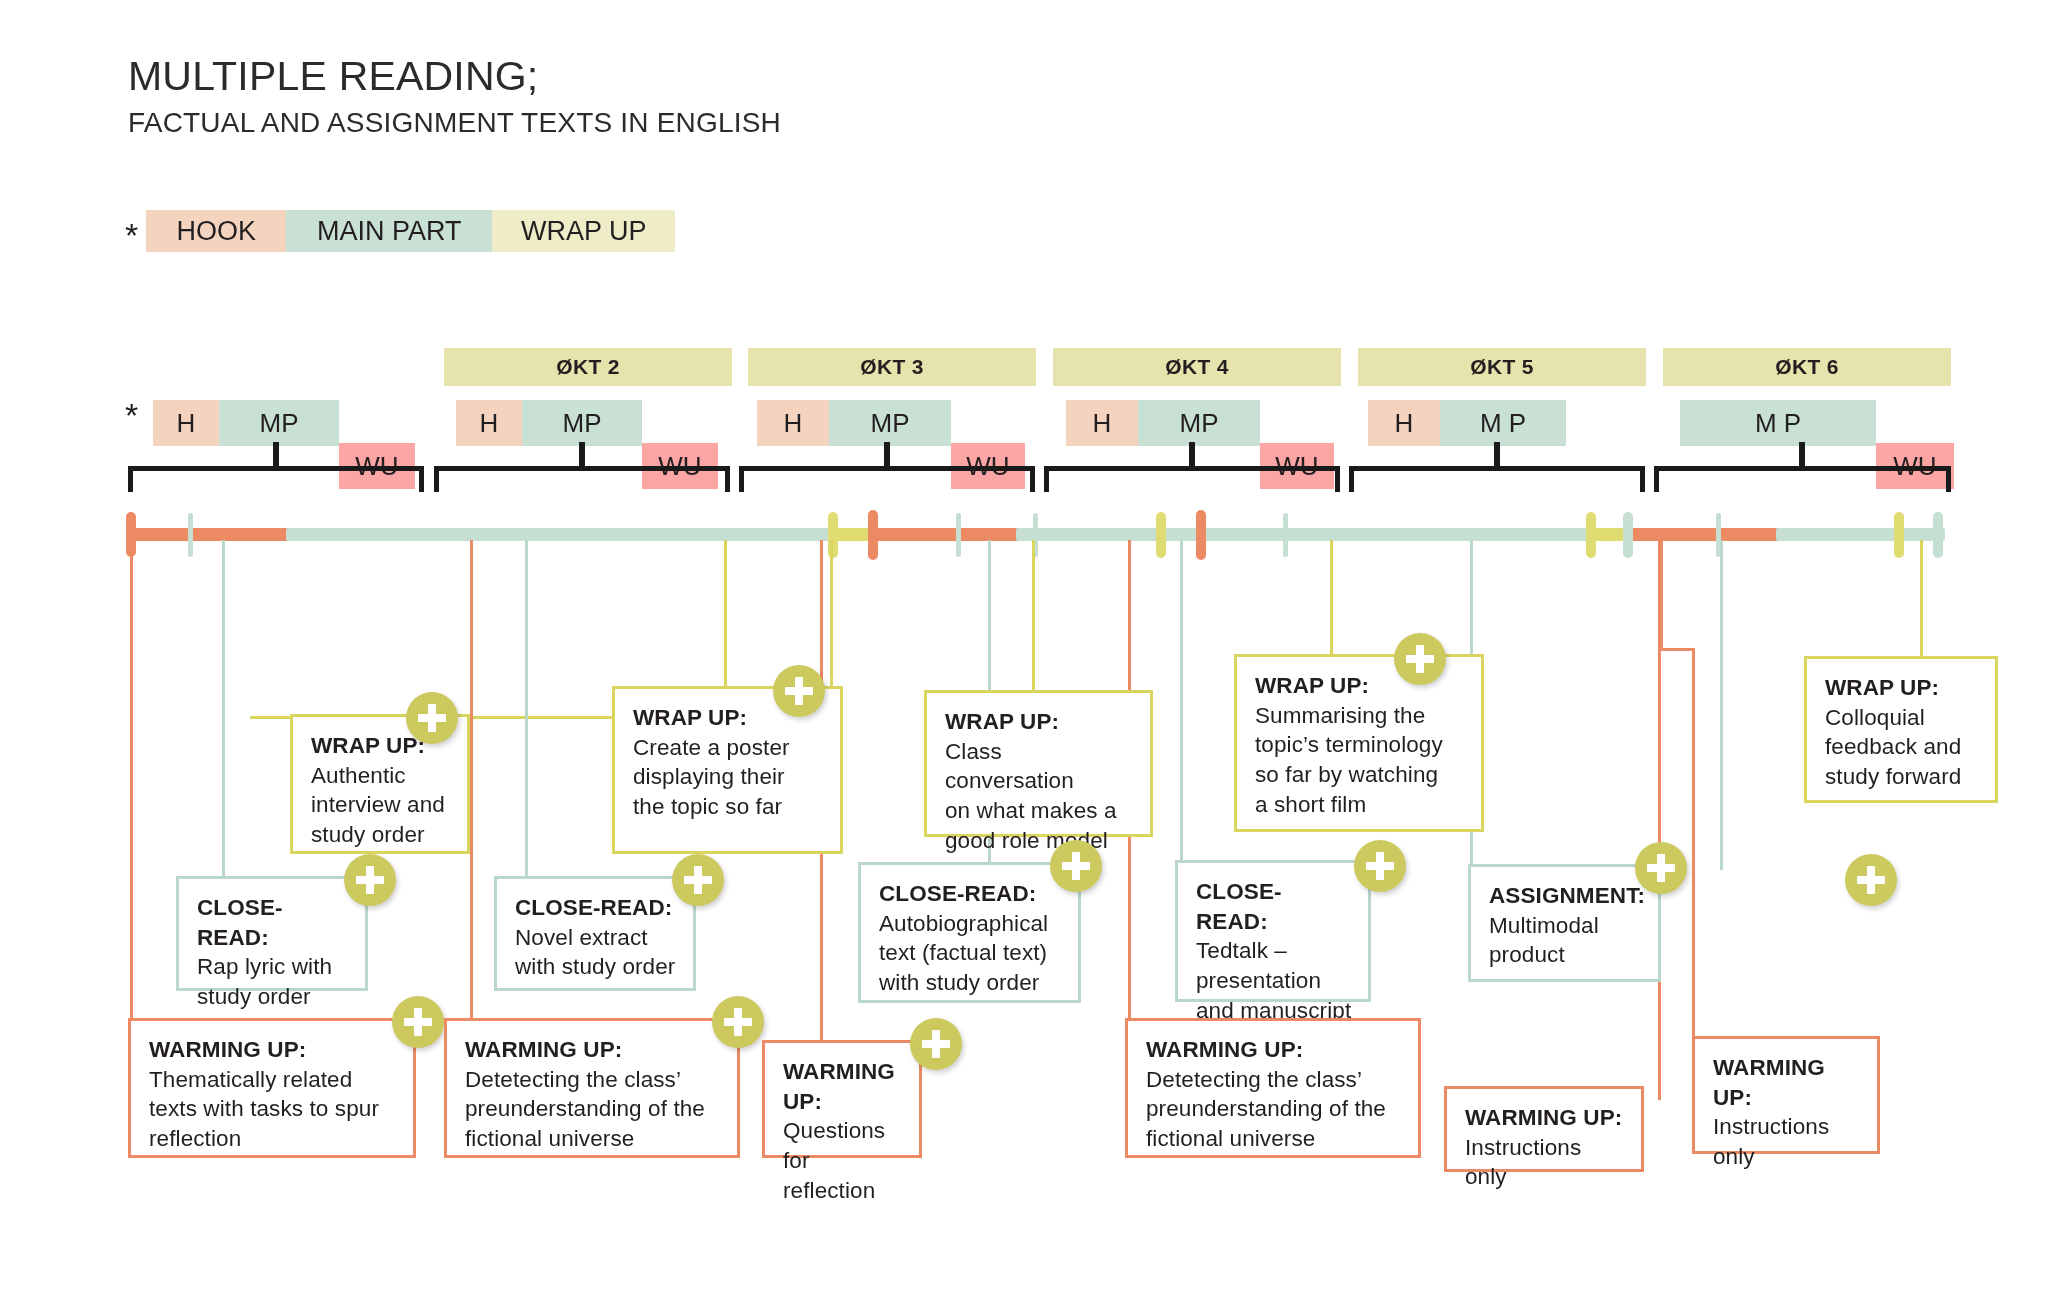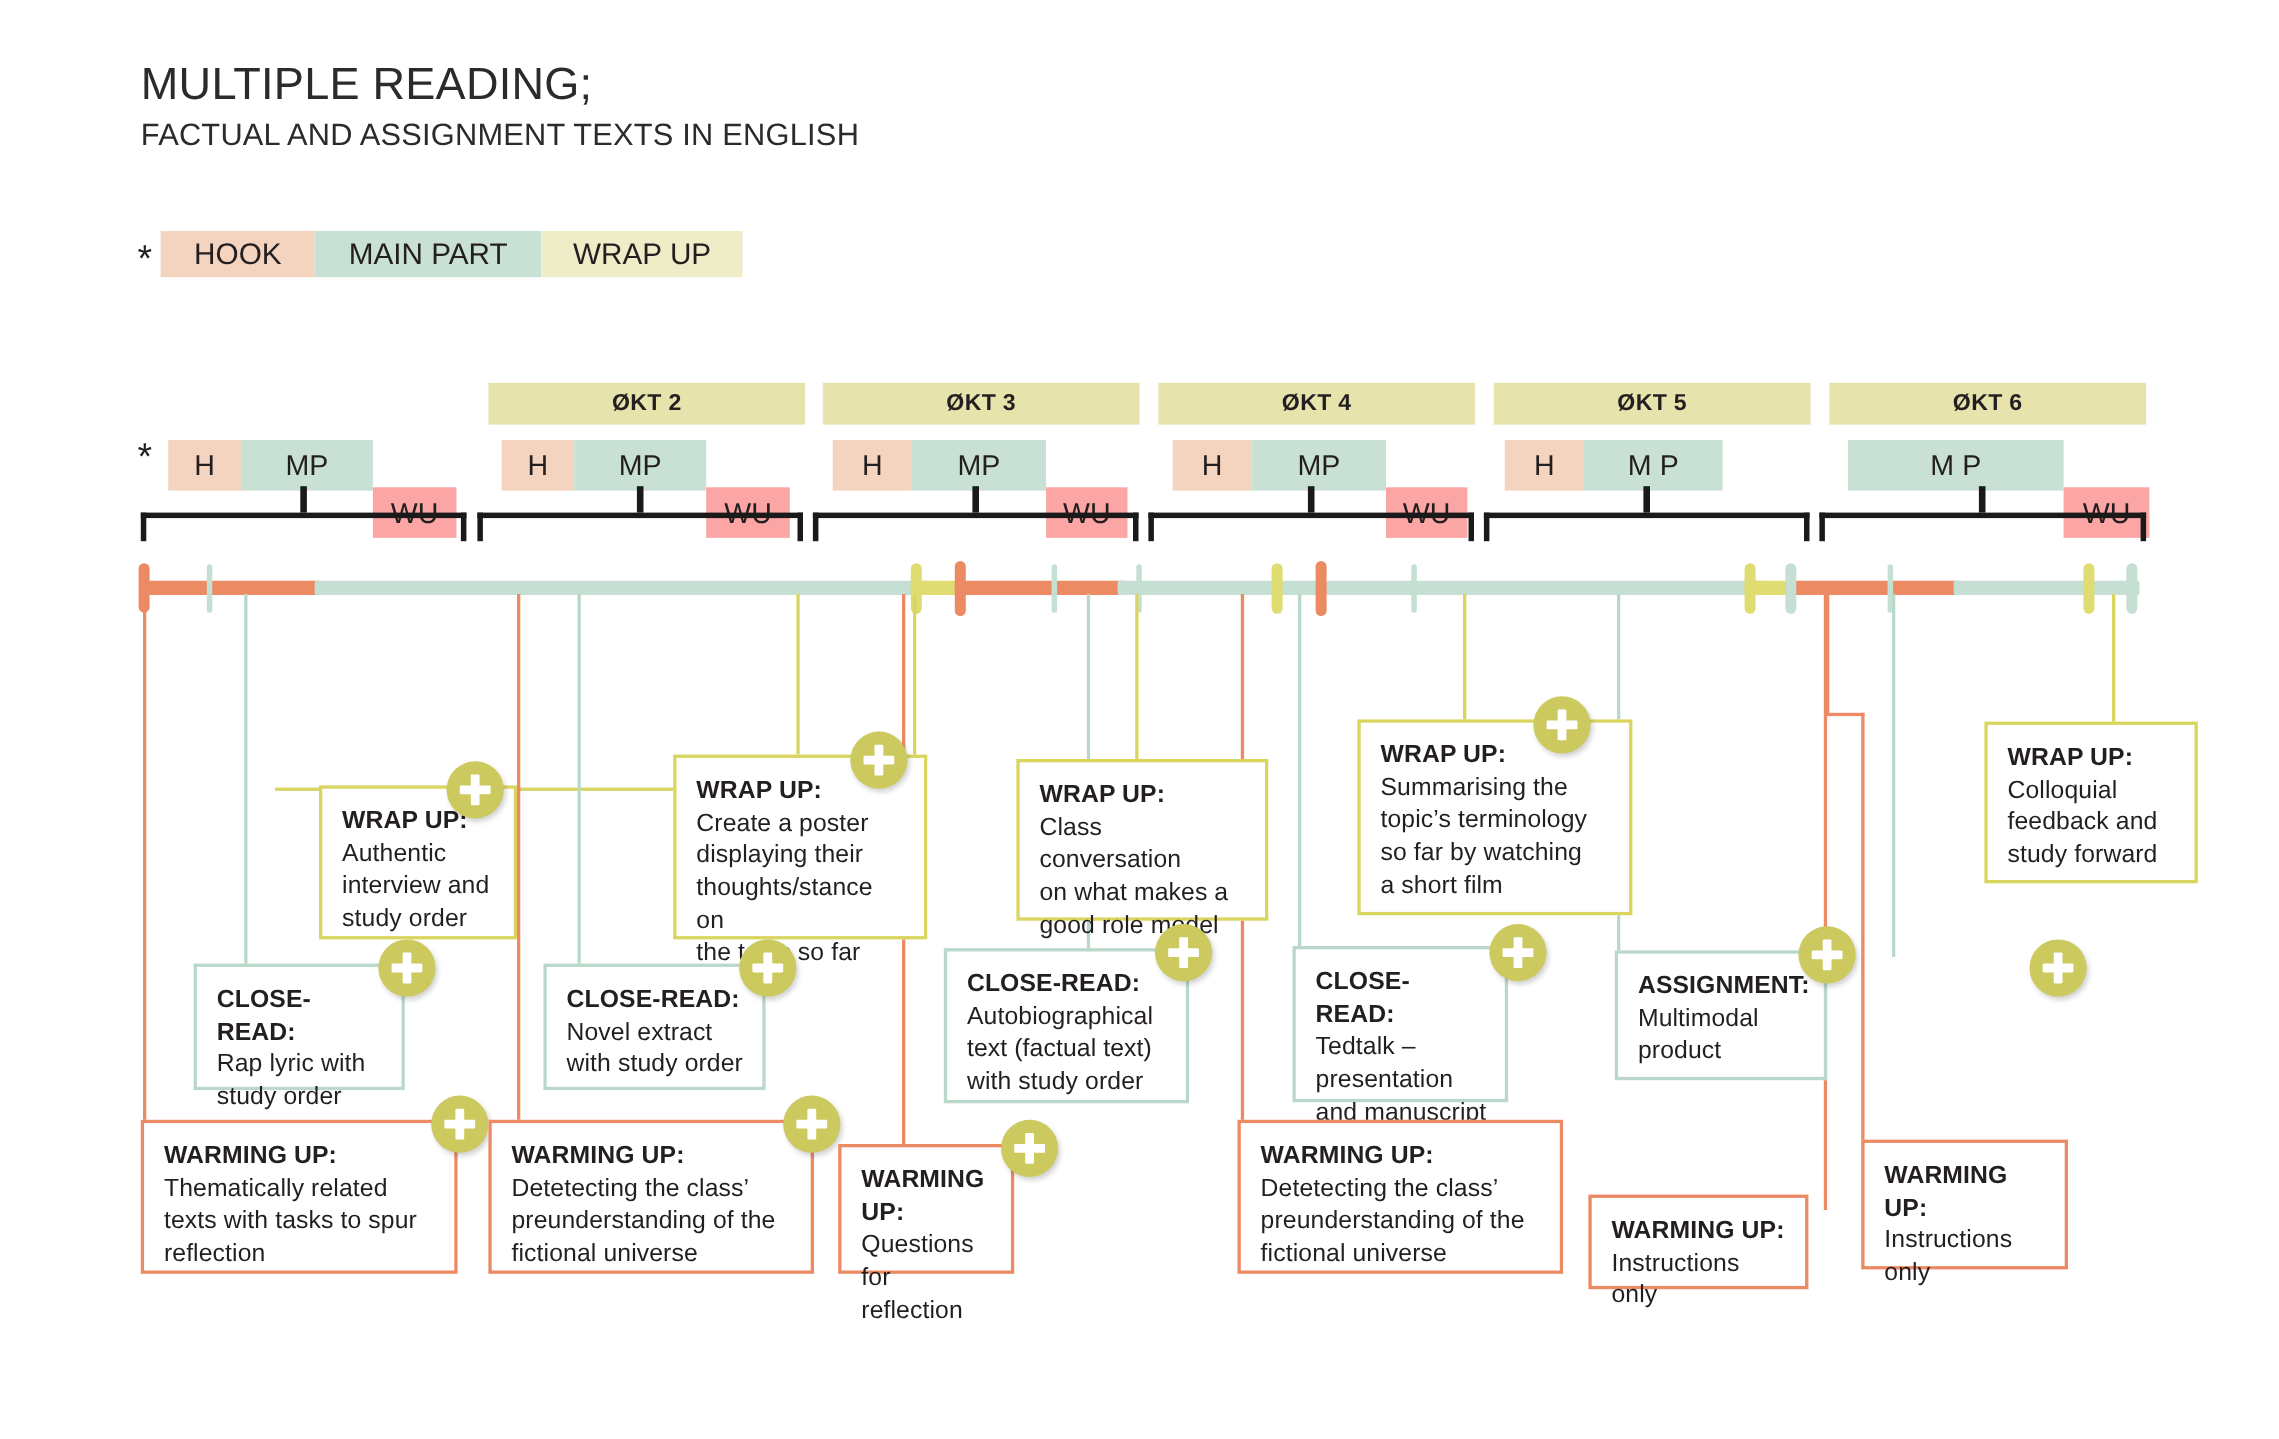--- a/index.html
+++ b/index.html
@@ -290,21 +290,20 @@
     <div class="body">Thematically related</div>
     <div class="body">texts with tasks to spur</div>
     <div class="body">reflection</div>
   </div>
   <div class="plus" style="left:392px;top:996px"></div>
 
   <div class="card k-wrap" style="left:572px;top:686px;width:231px;height:168px">
     <div class="ttl">WRAP UP:</div>
     <div class="body">Create a poster</div>
     <div class="body">displaying their</div>
-    <div class="body">thoughts/stance on</div>
     <div class="body">the topic so far</div>
   </div>
   <div class="plus" style="left:773px;top:665px"></div>
 
   <div class="card k-close" style="left:494px;top:876px;width:202px;height:115px">
     <div class="ttl">CLOSE-READ:</div>
     <div class="body">Novel extract</div>
     <div class="body">with study order</div>
   </div>
   <div class="plus" style="left:672px;top:854px"></div>

